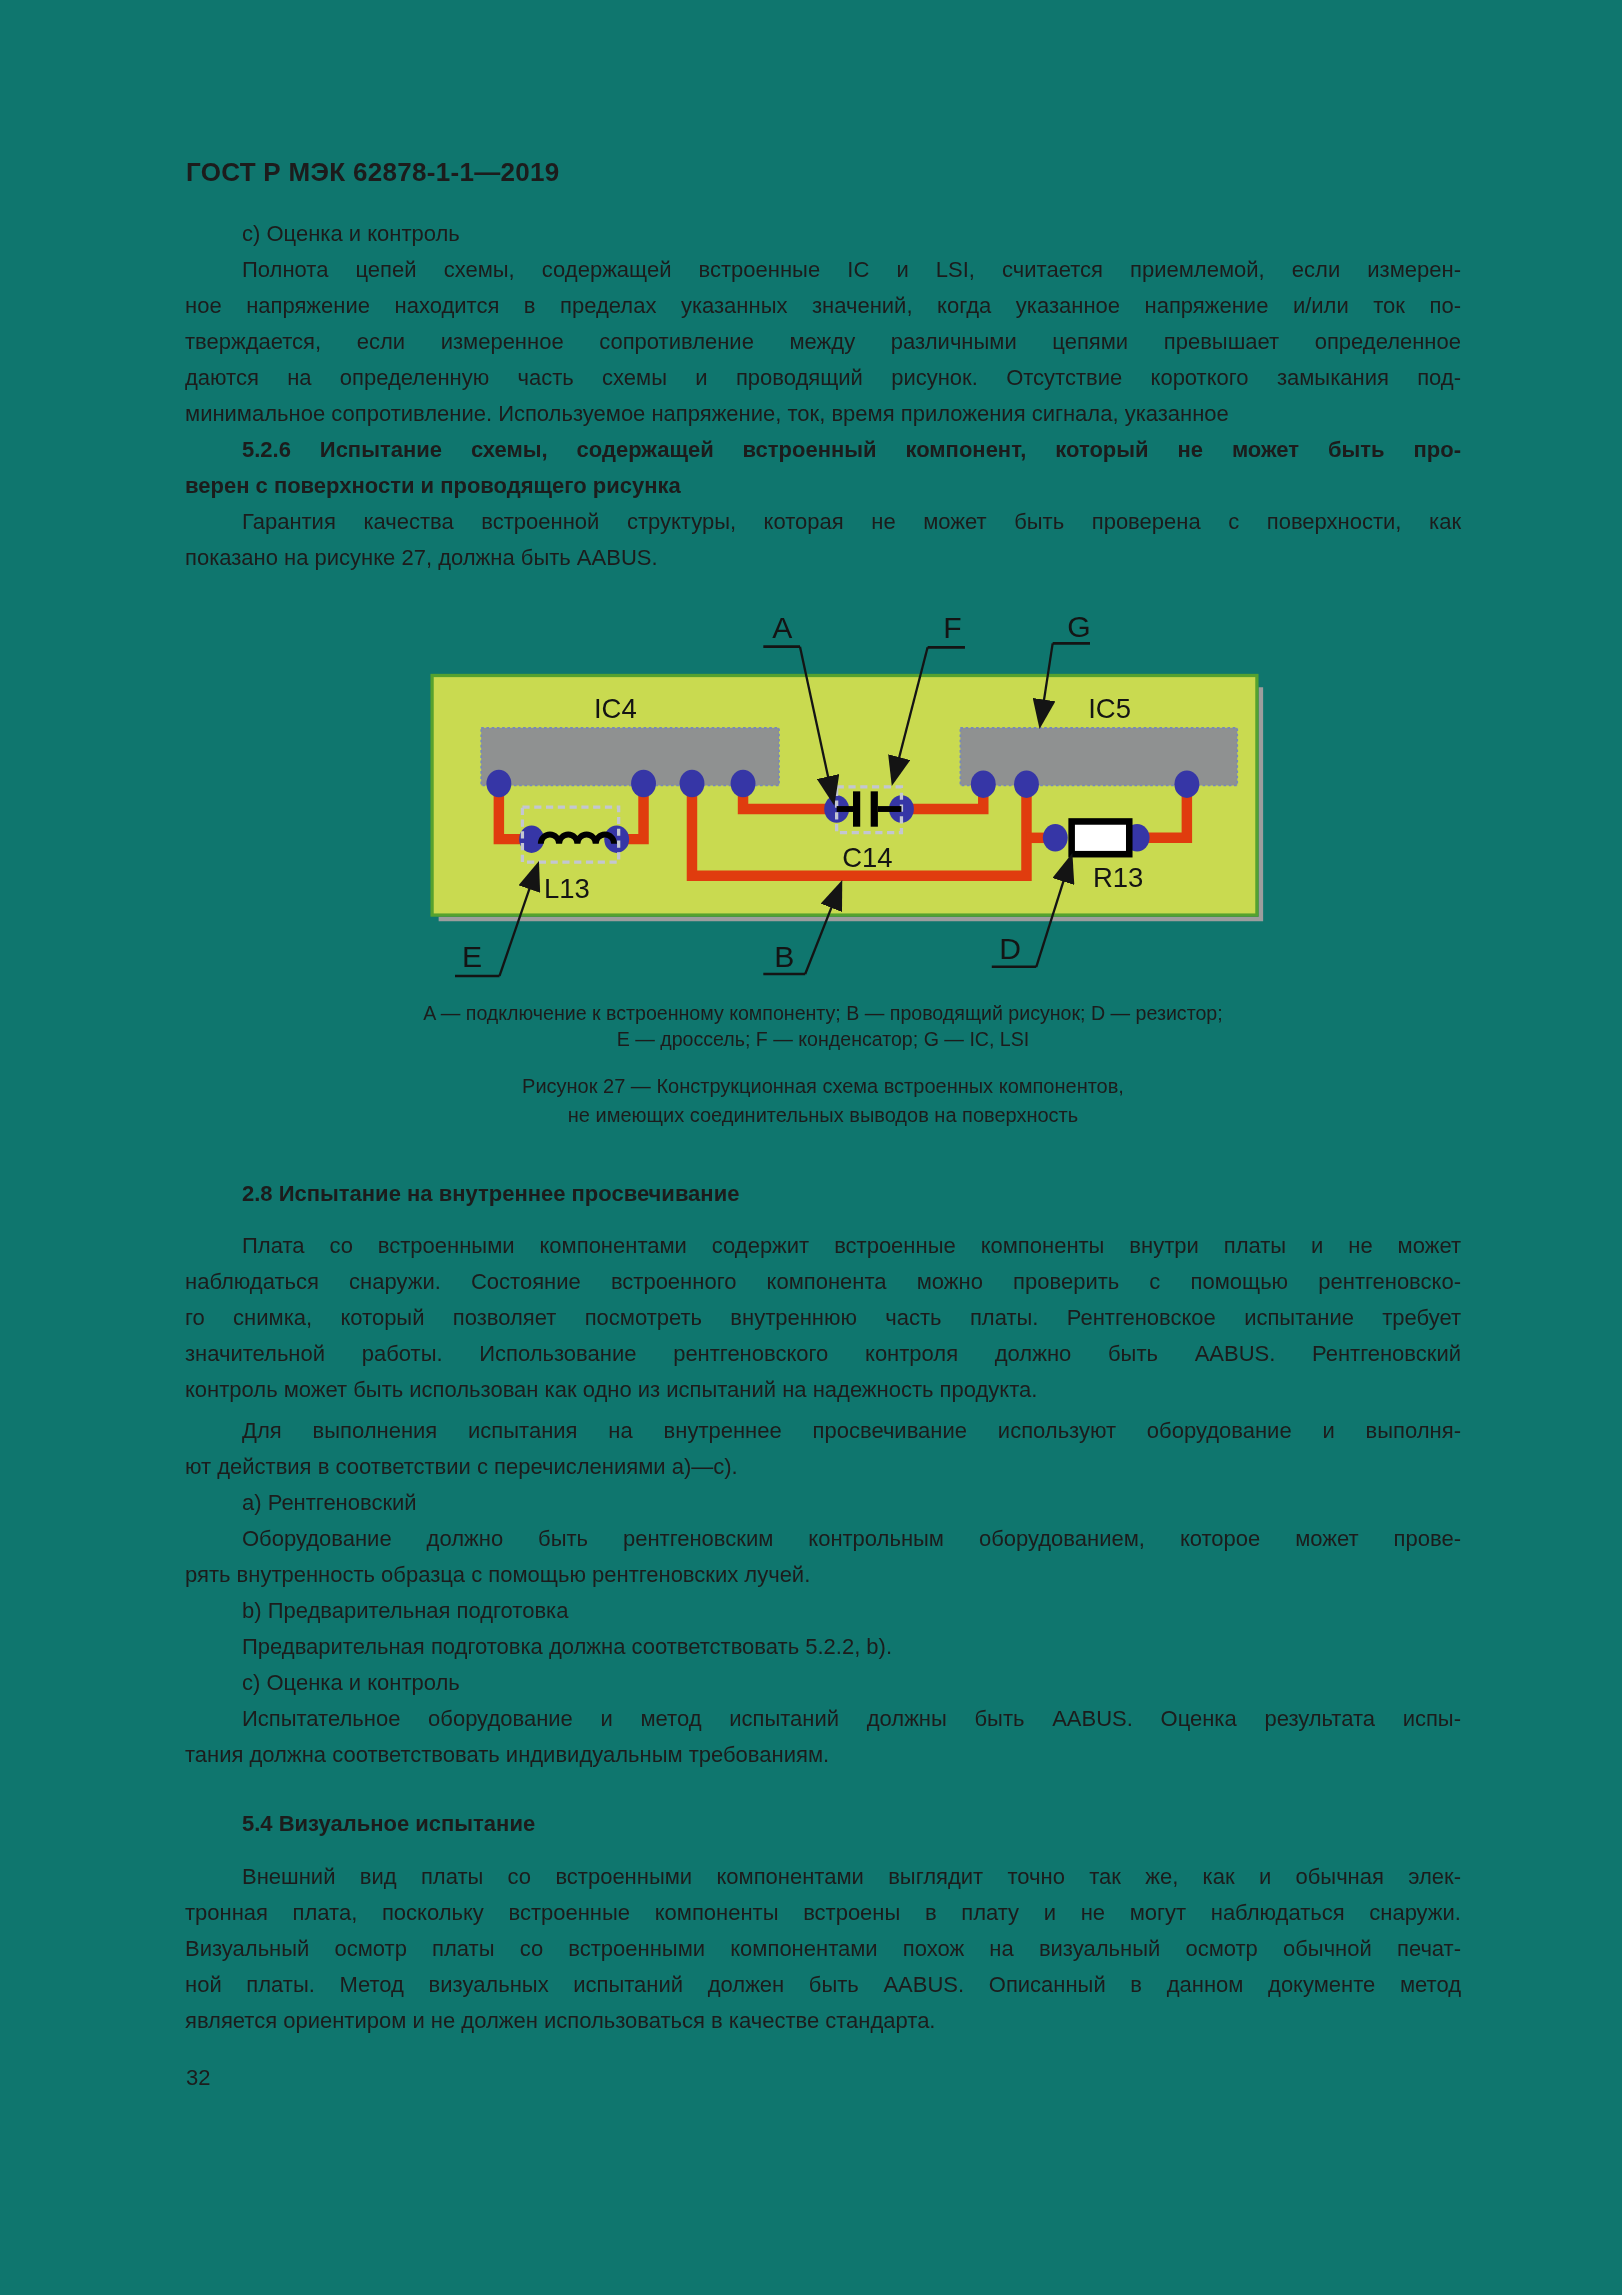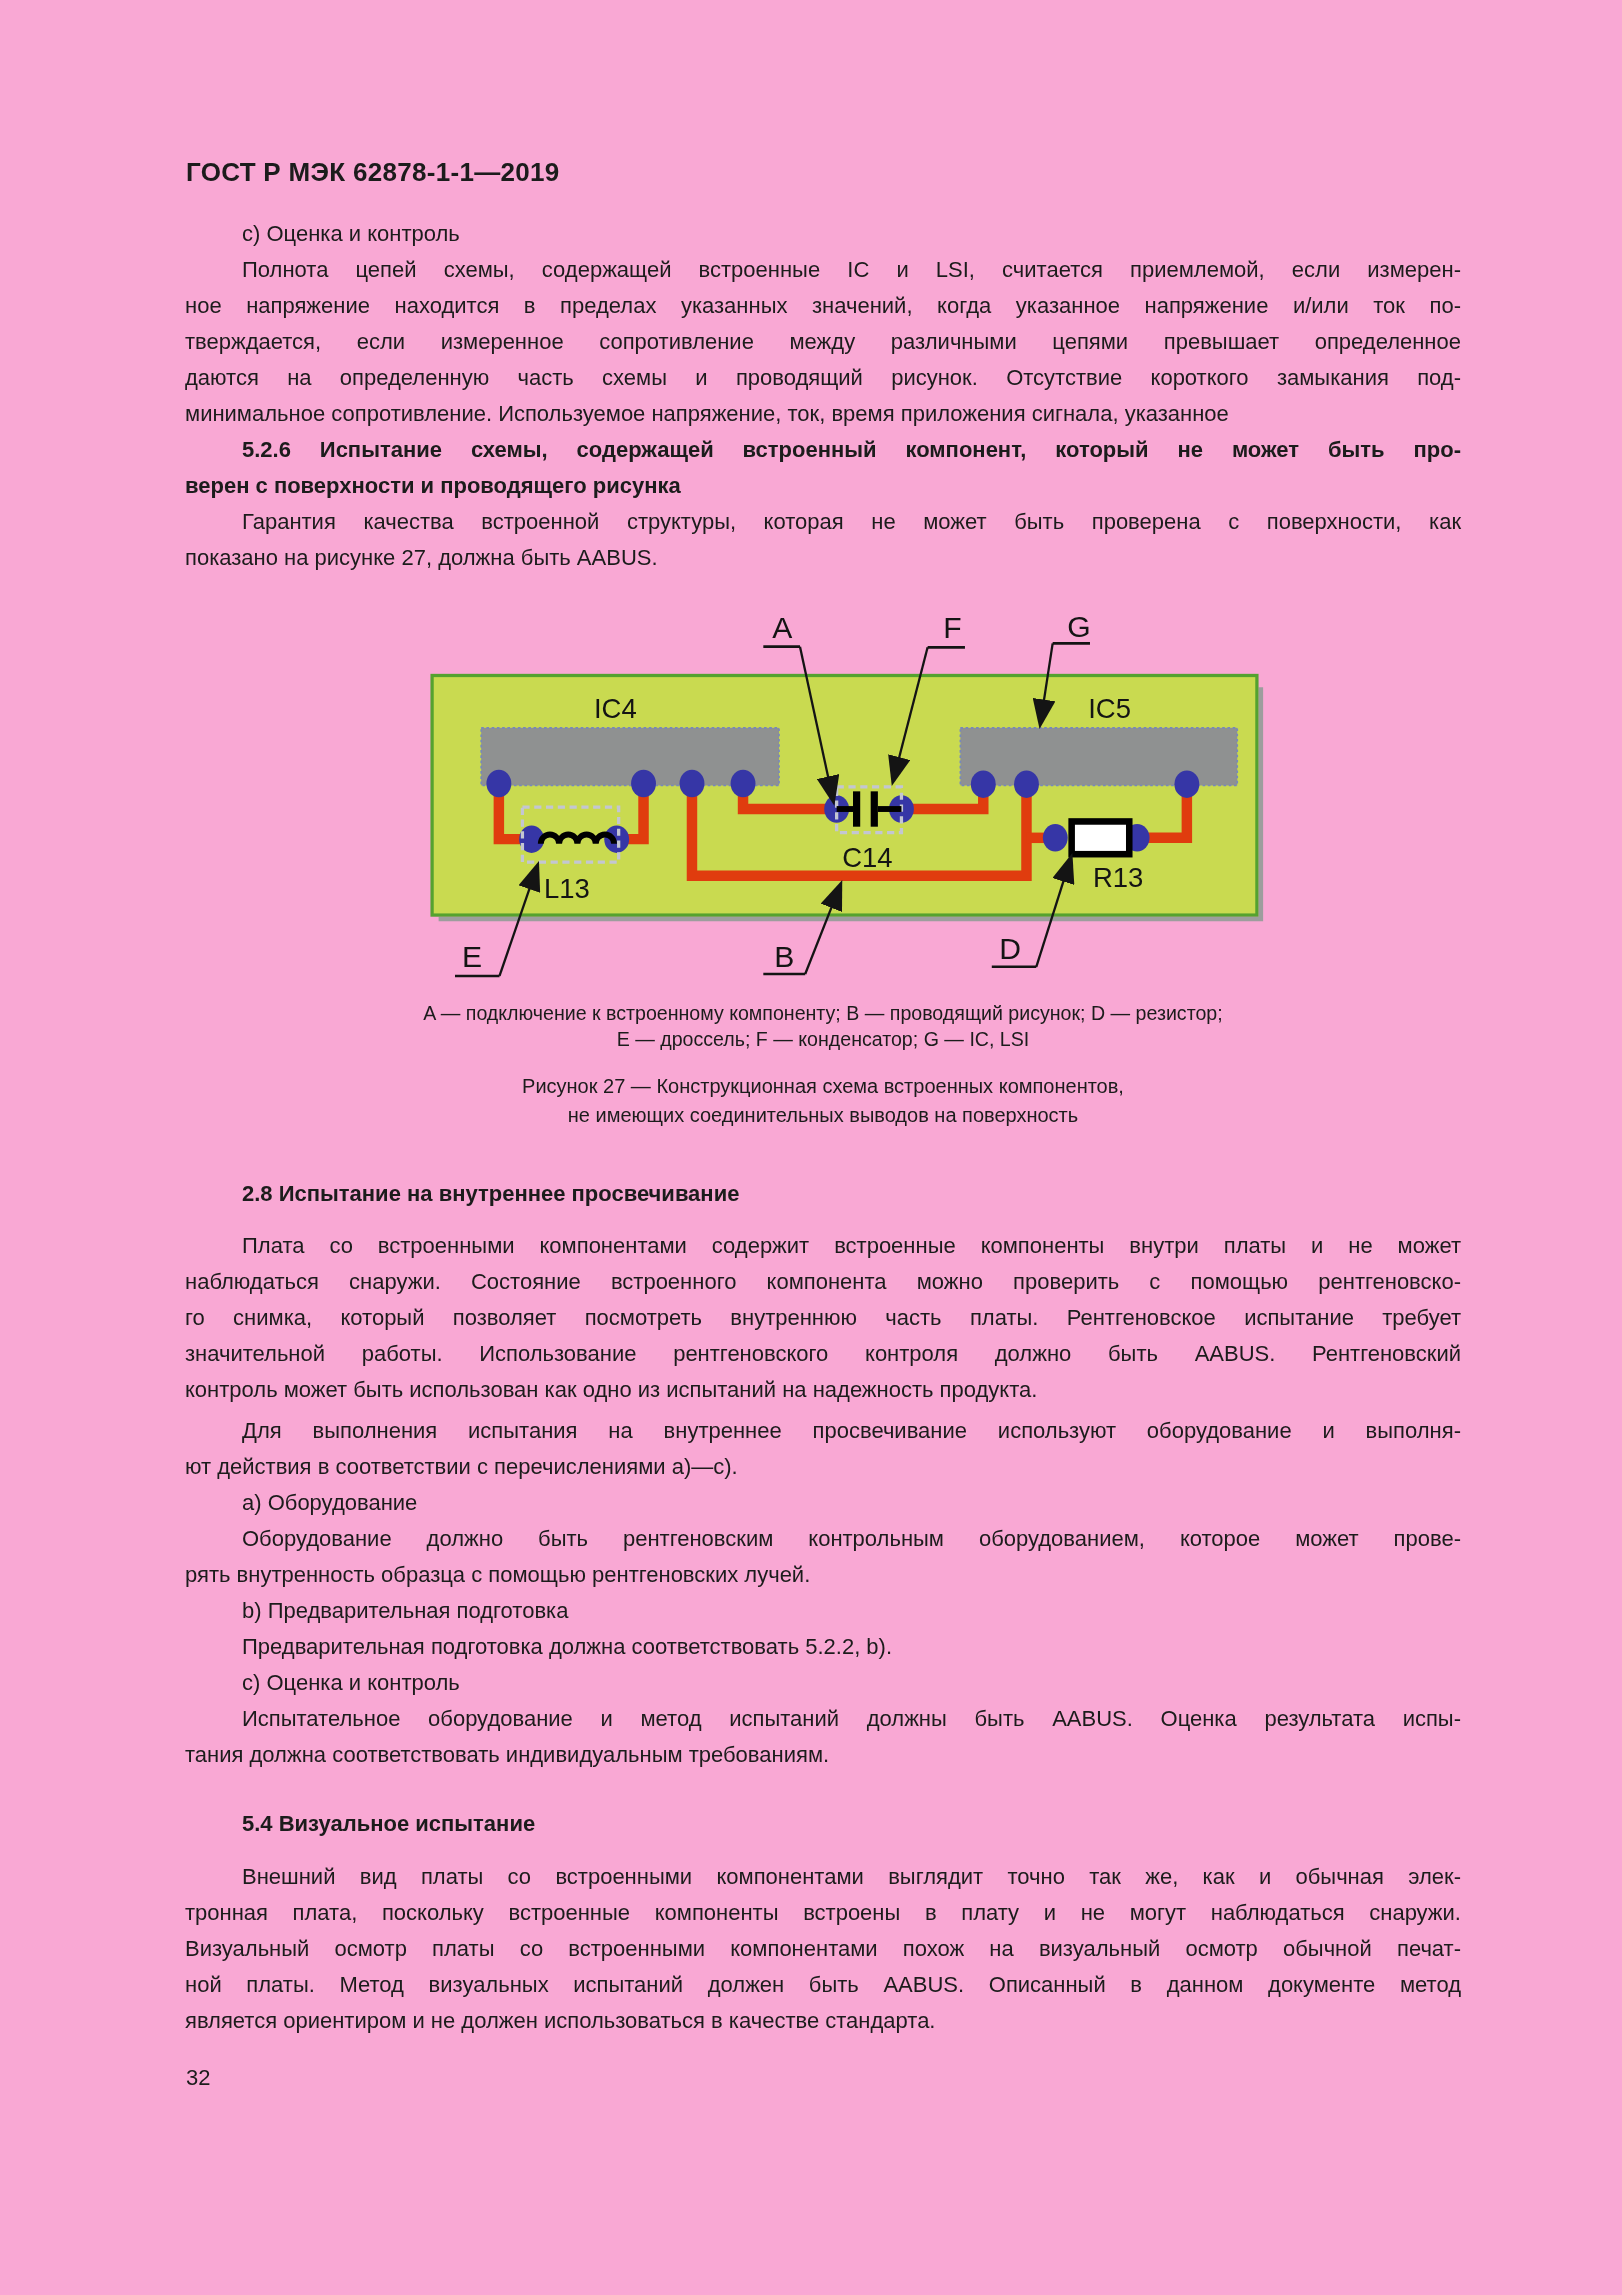--- a/index.html
+++ b/index.html
@@ -1,19 +1,19 @@
 <!DOCTYPE html>
 <html style="font-size:10.5px"><head>
 <meta charset="utf-8">
 <style>
   html,body { margin:0; padding:0; background:#888; }
   .page {
     position:relative;
     width:1623px; height:2295px;
-    background:#f9a8d4;
+    background:#0f766e;
     font-family:"Liberation Sans", sans-serif;
     color:#1c1c1c;
     overflow:hidden;
   }
   .doc-header {
     position:absolute; left:186px; top:157px;
     font-size:26px; font-weight:bold; letter-spacing:0.3px;
   }
   .column {
     position:absolute; left:185px; top:216px; width:1276px;
@@ -187,21 +187,21 @@
         <div>значительной работы. Использование рентгеновского контроля должно быть AABUS. Рентгеновский</div>
         <div>контроль может быть использован как одно из испытаний на надежность продукта.</div>
       </div>
 
     <div class="blk mt8">
         <div>Для выполнения испытания на внутреннее просвечивание используют оборудование и выполня-</div>
         <div>ют действия в соответствии с перечислениями a)—c).</div>
       </div>
 
     <div class="blk">
-      <div>a) Оборудование</div>
+      <div>a) Рентгеновский</div>
     </div>
 
     <div class="blk">
         <div>Оборудование должно быть рентгеновским контрольным оборудованием, которое может прове-</div>
         <div>рять внутренность образца с помощью рентгеновских лучей.</div>
       </div>
 
     <div class="blk">
       <div>b) Предварительная подготовка</div>
     </div>

